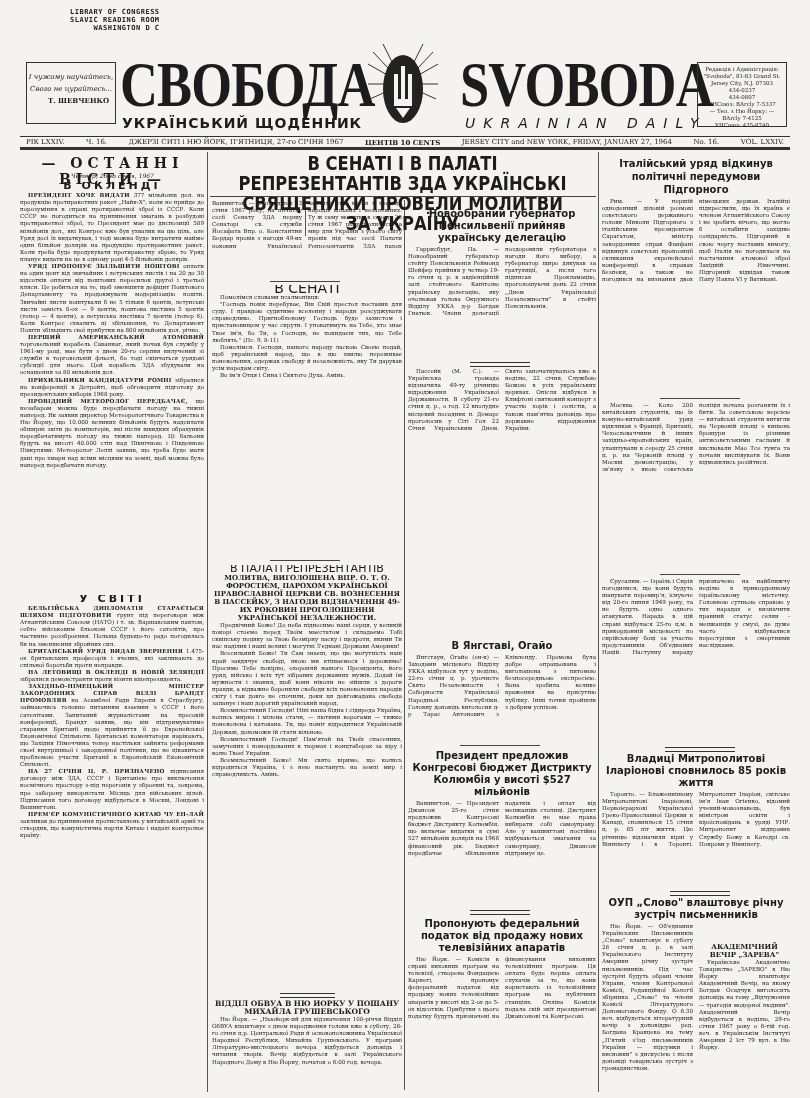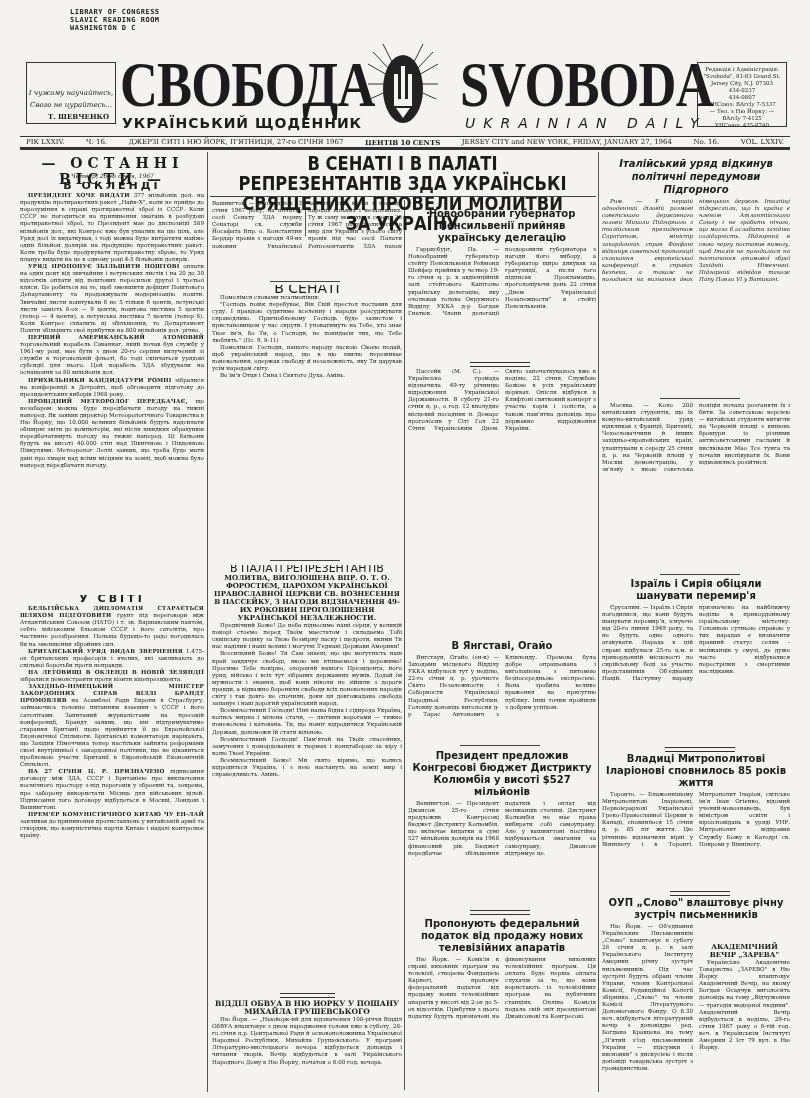--- a/index.html
+++ b/index.html
@@ -1,20 +1,20 @@
 <!DOCTYPE html>
 <html><head>
 <meta charset="utf-8">
 <style>
   html,body{margin:0;padding:0;background:#f4f3ef;}
   body{width:810px;height:1098px;overflow:hidden;position:relative;color:#1c1c1c;font-family:"DejaVu Serif",serif;}
   .abs{position:absolute;}
-  .stamp{left:70px;top:8px;font-family:"DejaVu Sans Mono",monospace;font-size:7px;line-height:8px;font-weight:bold;letter-spacing:0.5px;}
+  .stamp{left:70px;top:8px;font-family:"DejaVu Sans Mono",monospace;font-size:7px;line-height:8px;font-weight:bold;letter-spacing:0.5px;text-align:right;}
   .box{border:1px solid #333;}
-  .motto{left:26px;top:62px;width:90px;height:62px;font-size:7px;font-style:italic;text-align:center;line-height:12px;padding-top:24px;box-sizing:border-box;}
+  .motto{left:26px;top:62px;width:90px;height:62px;font-size:7px;font-style:italic;text-align:center;line-height:12px;padding-top:8px;box-sizing:border-box;}
   .motto .sig{font-style:normal;font-weight:bold;text-align:right;padding-right:6px;}
   .title-cy{left:120px;top:55px;font-family:"Liberation Serif",serif;font-weight:bold;font-size:64px;letter-spacing:-1px;transform:scaleX(0.82);transform-origin:left;line-height:60px;}
   .sub-cy{left:122px;top:115px;font-family:"DejaVu Sans",sans-serif;font-weight:bold;font-size:14px;letter-spacing:1px;}
   .title-lat{left:460px;top:55px;font-family:"Liberation Serif",serif;font-weight:bold;font-size:64px;letter-spacing:-1px;transform:scaleX(0.82);transform-origin:left;line-height:60px;}
   .sub-lat{left:465px;top:115px;font-family:"DejaVu Sans",sans-serif;font-weight:normal;font-style:italic;font-size:14px;letter-spacing:8px;text-align:right;}
   .emblem{left:368px;top:44px;width:70px;height:85px;}
   .address{left:697px;top:62px;width:90px;height:65px;font-size:5.5px;line-height:7px;text-align:center;padding:3px;box-sizing:border-box;}
   .dateline{left:20px;top:136px;width:770px;height:14px;border-top:1px solid #333;border-bottom:3px solid #333;font-size:7px;display:flex;align-items:center;justify-content:space-between;padding:0 6px;box-sizing:border-box;}
   .col{position:absolute;font-size:5.6px;line-height:7.1px;text-align:justify;overflow:hidden;}
   .vrule{position:absolute;width:1px;background:#555;}
@@ -177,35 +177,34 @@
   <p class="p" style="column-count:2;column-gap:6px;">Вашингтон. — Президент Джансон 25-го січня предложив Конгресові бюджет Дистрикту Колюмбія, що включає видатки в сумі 527 мільйонів долярів на 1968 фінансовий рік. Бюджет передбачає збільшення податків і оплат від мешканців столиці. Дистрикт Колюмбія не має права вибирати собі самоуправу. Але у вашингтоні постійно відбуваються змагання за самоуправу, Джансон підтримує це.</p>
 </div>
 
 <div class="dbl" style="left:470px;top:910px;width:60px;"></div>
 
 <div class="col" style="left:408px;top:918px;width:188px;height:177px;">
   <div class="h2" style="font-size:10px;line-height:12px;margin-bottom:2px;">Пропонують федеральний податок від продажу нових телевізійних апаратів</div>
   <p class="p" style="column-count:2;column-gap:6px;">Ню Йорк. — Комісія в справі виховних програм на телевізії, створена Фондацією Карнегі, пропонує федеральний податок від продажу нових телевізійних апаратів у висоті від 2-ох до 5-ох відсотків. Прибутки з цього податку будуть призначені на фінансування виховних телевізійних програм. Ця оплата буде перша оплата слухачів за те, що вони користають із телевізійних програм на публічних станціях. Опліна Комісія подала свій звіт президентові Джансонові та Конгресові.</p>
 </div>
 
-<div class="col" style="left:602px;top:157px;width:188px;height:240px;font-style:italic;">
+<div class="col" style="left:602px;top:157px;width:188px;height:240px;">
   <div class="h2" style="font-size:10px;line-height:13px;margin-bottom:2px;">Італійський уряд відкинув політичні передумови Підгорного</div>
   <p class="p" style="column-count:2;column-gap:6px;">Рим. — У першій одноденний діловій розмові совєтського державного голови Миколи Підгорного з італійським президентом Сараґатом, міністр закордонних справ Фанфані відкинув совєтські пропозиції скликання європейської конференції в справах безпеки, а також не погодився на визнання двох німецьких держав. Італійці підкреслили, що їх країна є членом Атлантійського Союзу і не зробить нічого, що могло б ослабити західню солідарність. Підгорний в свою чергу поставив вимогу, щоб Італія не погодилася на постачання атомової зброї Західній Німеччині. Підгорний відвідав також Папу Павла VI у Ватикані.</p>
 </div>
 
 <div class="hrule" style="left:660px;top:398px;width:80px;"></div>
 
 <div class="col" style="left:602px;top:402px;width:188px;height:165px;">
   <p class="p" style="column-count:2;column-gap:6px;">Москва. — Коло 200 китайських студентів, що їх комуно-китайський уряд відкликав з Франції, Британії, Чехословаччини й інших західньо-європейських країн, улаштували в середу 25 січня ц. р. на Червоній площі у Москві демонстрацію, у зв'язку з якою совєтська поліція почала розганяти їх і бити. За совєтською версією — китайські студенти витягли на Червоній площі з кишень брошури із різними антисовєтськими гаслами й вислювали Мао Тсе тунга та почали виспівувати їх. Вони відмовились розійтися.</p>
 </div>
 
 <div class="hrule" style="left:660px;top:574px;width:80px;"></div>
 
 <div class="col" style="left:602px;top:578px;width:188px;height:165px;">
-  <div class="h2" style="font-size:10px;line-height:12px;margin-bottom:2px;">Ізраїль і Сирія обіцяли шанувати перемир'я</div>
   <p class="p" style="column-count:2;column-gap:6px;">Єрусалим. — Ізраїль і Сирія погодилися, що вони будуть шанувати перемир'я, існуюче від 20-го липня 1949 року, та не будуть одно одного атакувати. Нарада в цій справі відбулася 25-го ц.м. в прикордонній місцевості по сирійському боці за участю представників Об'єднаних Націй. Наступну нараду призначено на найближчу неділю в прикордонному ізраїльському містечку. Головною сутньою справою у тих нарадах є визначити правний статус селян - мешканців у смузі, де дуже часто відбувалися перестрілки з смертними наслідками.</p>
 </div>
 
 <div class="dbl" style="left:665px;top:747px;width:70px;"></div>
 
 <div class="col" style="left:602px;top:753px;width:188px;height:135px;">
   <div class="h2" style="font-size:10px;line-height:12px;margin-bottom:2px;">Владиці Митрополитові Іларіонові сповнилось 85 років життя</div>
   <p class="p" style="column-count:2;column-gap:6px;">Торонто. — Блаженнішому Митрополитові Іларіонові, Первоієрархові Української Греко-Православної Церкви в Канаді, сповнилося 15 січня ц. р. 85 літ життя. Цю річницю відзначили вірні у Вінніпегу і в Торонті. Митрополит Іларіон, світське ім'я Іван Огієнко, відомий учений-мовознавець, був міністром освіти і віроісповідань в уряді УНР. Митрополит відправив Службу Божу в Катедрі св. Покрови у Вінніпегу.</p>
 </div>
 

